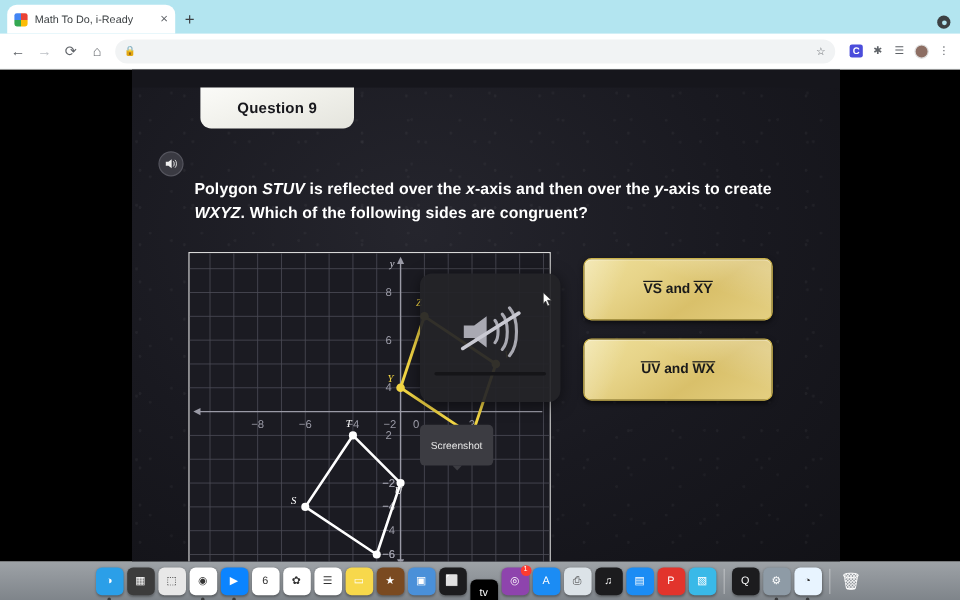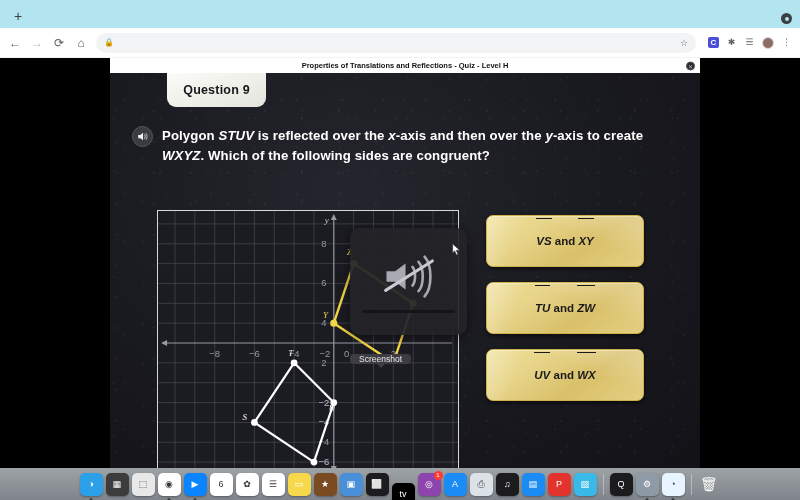--- a/index.html
+++ b/index.html
@@ -105,37 +105,38 @@
       radial-gradient(circle at 18% 22%, rgba(255,255,255,.045) 0 1px, transparent 1.4px),
       radial-gradient(circle at 62% 11%, rgba(255,255,255,.035) 0 1px, transparent 1.4px),
       radial-gradient(circle at 35% 58%, rgba(255,255,255,.04) 0 1px, transparent 1.4px),
       radial-gradient(circle at 82% 72%, rgba(255,255,255,.03) 0 1px, transparent 1.4px),
       radial-gradient(circle at 8% 85%, rgba(255,255,255,.04) 0 1px, transparent 1.4px),
       radial-gradient(ellipse at 40% 30%, #25252d 0%, #191920 55%, #121217 100%);
     background-size: 37px 31px, 53px 41px, 43px 47px, 61px 37px, 47px 53px, 100% 100%;
   }
 
   .qtab {
-    position:absolute; left:57px; top:0px; width:99px; height:34px;
+    position:absolute; left:57px; top:0px; width:128px; height:34px;
     background: linear-gradient(160deg,#fbfbf8 0%, #efefe9 55%, #e4e4dd 100%);
     border-radius: 0 0 9px 9px;
     display:flex; align-items:center; justify-content:center;
   }
   .qtab span { font-size:12.5px; font-weight:bold; color:#17171c; letter-spacing:.2px; }
 
   .question-row { position:absolute; left:22px; top:53px; width:550px; display:flex; gap:9px; }
   .speaker-btn {
     flex:none; width:21px;height:21px;border-radius:50%;
     background:#3a3a42; border:1px solid #55555e; position:relative; cursor:pointer;
     display:flex;align-items:center;justify-content:center;
   }
   .speaker-btn svg { width:13px;height:13px; }
   .question-text {
     font-size:13.2px; font-weight:bold; color:#fff; line-height:1.55;
     letter-spacing:.1px;
+    margin-top:22px;
   }
   .question-text i { font-style:italic; }
 
   
   .graph-wrap {
     position:absolute; left:47px; top:137px; width:302px; height:266px;
     border:1.5px solid #d8d8d8; background:#1b1b22;
   }
   .graph-wrap svg { display:block; width:100%; height:100%; }
 
@@ -145,34 +146,34 @@
     height:52px; margin-bottom:15px; border-radius:7px; cursor:pointer;
     border:1px solid #cbb24a;
     background:
       linear-gradient(112deg, rgba(255,255,255,.30) 0%, rgba(255,255,255,0) 22%),
       linear-gradient(200deg, rgba(255,255,255,.22) 10%, rgba(255,255,255,0) 40%),
       linear-gradient(145deg,#efe09a 0%, #e7d489 30%, #d9c06a 62%, #e4cf81 100%);
     box-shadow: 0 2px 4px rgba(0,0,0,.55), inset 0 1px 0 rgba(255,255,255,.35);
     display:flex; align-items:center; justify-content:center;
   }
   .answer span { font-size:11.5px; font-weight:bold; color:#1a1a1a; white-space:nowrap; }
-  .answer span u { text-decoration:none; border-top:1.4px solid #1a1a1a; padding-top:16px;font-style:italic; }
+  .answer span u { text-decoration:none; border-top:1.4px solid #1a1a1a; padding-top:0px; }
 
   
   .mute-overlay {
     position:absolute; left:240px; top:155px; width:117px; height:107px;
     border-radius:10px; background: rgba(36,36,40,.93);
     box-shadow:0 2px 12px rgba(0,0,0,.5);
   }
   .mute-overlay svg { position:absolute; left:50%; top:26px; transform:translateX(-50%); width:56px;height:45px; }
   .mute-bar { position:absolute; left:12px; right:12px; bottom:22px; height:3px; background:#151518; border-radius:2px; }
 
   
   .ss-tooltip {
-    position:absolute; left:240px; top:281px; padding:0 9px;
+    position:absolute; left:240px; top:281px; padding:12px 9px;
     background:#3c3c42; border-radius:4px; color:#e8e8e8; font-size:8.5px;
   }
   .ss-tooltip::after {
     content:""; position:absolute; left:50%; transform:translateX(-50%);
     bottom:-4px; border-left:4px solid transparent; border-right:4px solid transparent;
     border-top:4px solid #3c3c42;
   }
 
   .cursor-arrow { position:absolute; left:342px; top:170px; width:9px;height:13px; }
 
@@ -195,20 +196,25 @@
     background:#ff3b30; color:#fff; font-size:6px; line-height:9px; text-align:center;
   }
   .dock-dot { position:absolute; bottom:-5px; left:50%; transform:translateX(-50%); width:3px;height:3px;border-radius:50%; background:rgba(40,40,40,.8); }
 </style>
 </head>
 <body>
 
 <div id="browser">
 
   <div class="tabstrip">
+    <div class="tab">
+      <span class="tab-favicon"></span>
+      <span class="tab-title">Math To Do, i-Ready</span>
+      <span class="tab-close">×</span>
+    </div>
     <span class="newtab">+</span>
     <div class="tabstrip-right">
       <span class="profile-pill"></span>
     </div>
   </div>
 
   <div class="omnibar">
     <span class="navbtn">←</span>
     <span class="navbtn disabled">→</span>
     <span class="navbtn">⟳</span>
@@ -251,24 +257,20 @@
       <span class="rl-sep">|</span>
       <span class="bm-ico folder-ico"></span>
       <span>Reading List</span>
     </span>
   </div>
 
   <div class="page">
 
     <div class="quiz-window">
 
-      <div class="quiz-titlebar">
-        <span class="t">Properties of Translations and Reflections - Quiz - Level H</span>
-        <span class="quiz-close">✕</span>
-      </div>
 
       <div class="quiz-body">
 
         <div class="qtab">
           <span>Question 9</span>
         </div>
 
         <div class="question-row">
           <span class="speaker-btn">
             <svg viewBox="0 0 24 24" aria-hidden="true">
@@ -396,23 +398,20 @@
 
         <svg class="cursor-arrow" viewBox="0 0 12 17">
           <path d="M1 1l9 8.5H5.6l2.3 5.3-2 .9-2.3-5.4L1 13.2z" fill="#fff" stroke="#333" stroke-width="0.7"></path>
         </svg>
 
         <div class="answers">
           <div class="answer">
             <span><u>VS</u><span> and </span><u>XY</u></span>
           </div>
           <div class="answer">
-            <span><u>TU</u><span> and </span><u>ZW</u></span>
-          </div>
-          <div class="answer">
             <span><u>UV</u><span> and </span><u>WX</u></span>
           </div>
         </div>
 
       </div>
     </div>
   </div>
 
   <div class="dock" id="dock">
       <div class="dock-ico" style="background: rgb(43, 159, 232);">

